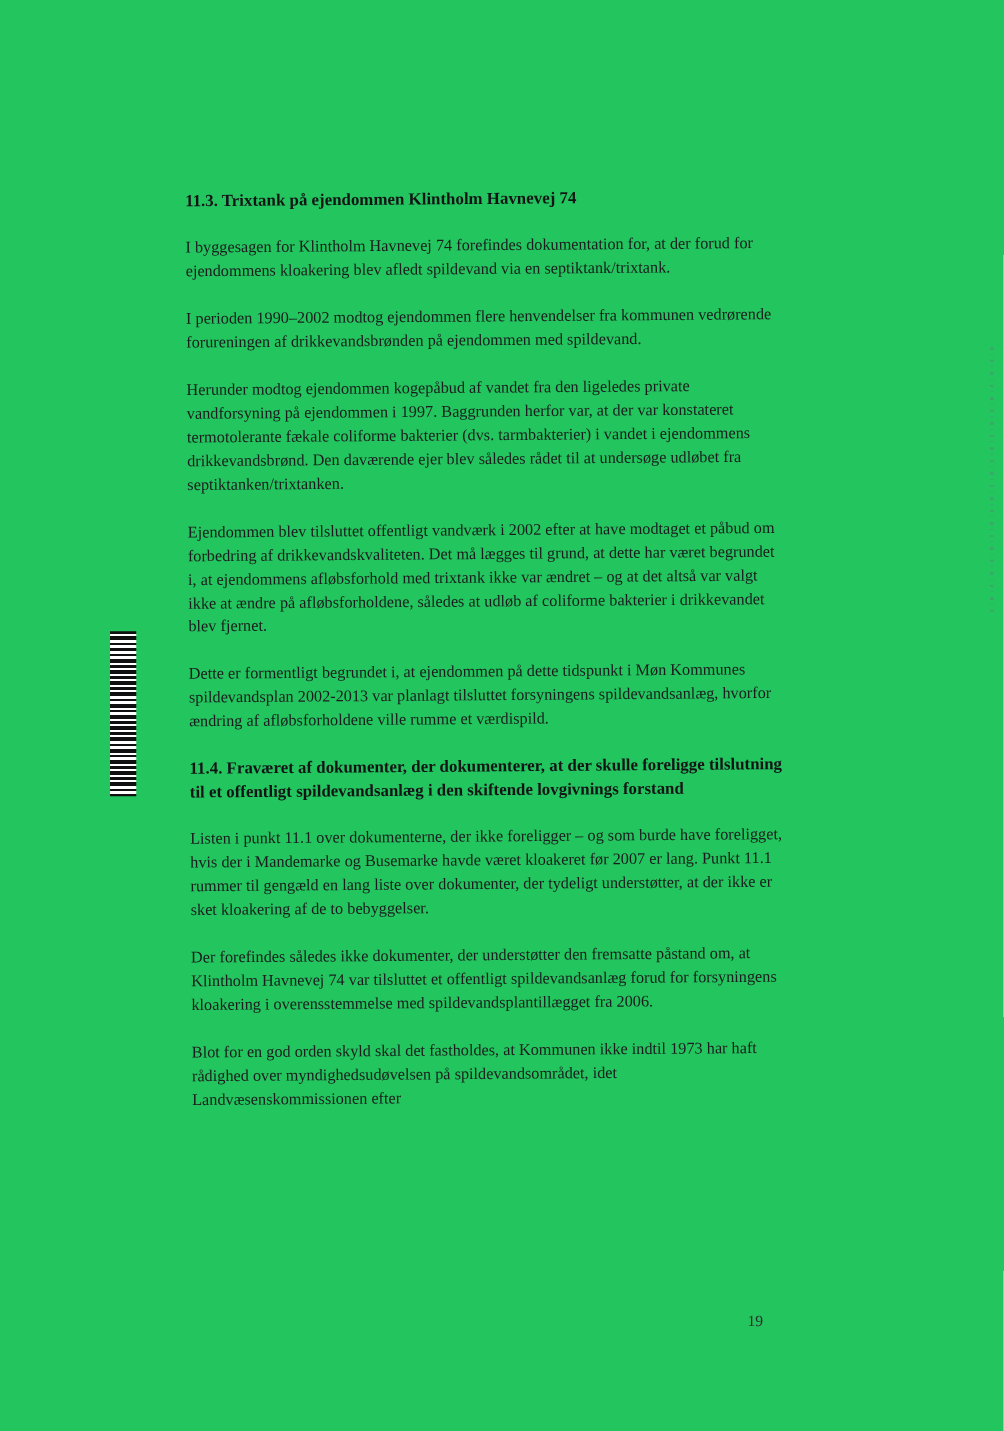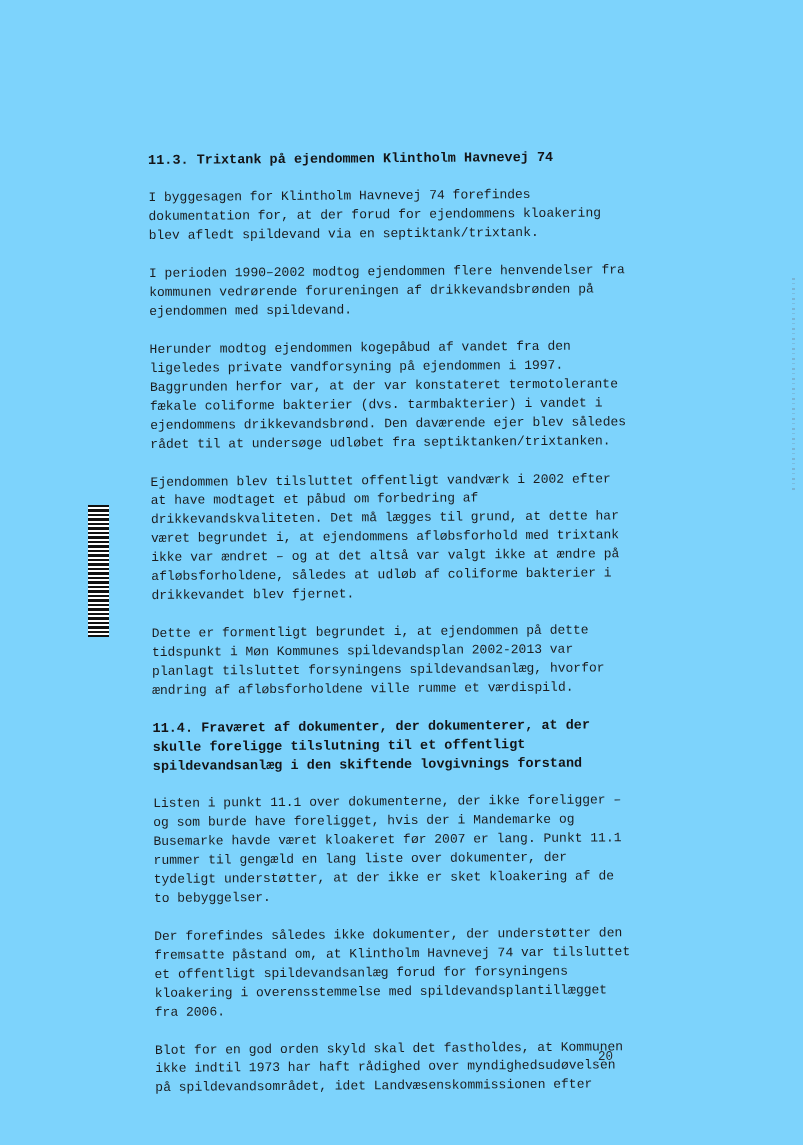--- a/index.html
+++ b/index.html
@@ -4,23 +4,23 @@
 <style>
   html, body {
     margin: 0;
     padding: 0;
     background: #ffffff;
   }
   .page {
     position: relative;
     width: 803px;
     height: 1145px;
-    background: #7dd3fc;
+    background: #22c55e;
     overflow: hidden;
-    font-family: Liberation Mono, monospace;
+    font-family: Liberation Serif, serif;
     color: #1c1c1e;
   }
   
   .content {
     position: absolute;
     left: 148px;
     top: 152px;
     width: 478px;
     transform: rotate(-0.45deg);
     transform-origin: left top;
@@ -100,15 +100,15 @@
     <p>Dette er formentligt begrundet i, at ejendommen på dette tidspunkt i Møn Kommunes spildevandsplan 2002-2013 var planlagt tilsluttet forsyningens spildevandsanlæg, hvorfor ændring af afløbsforholdene ville rumme et værdispild.</p>
 
     <h2 class="second">11.4. Fraværet af dokumenter, der dokumenterer, at der skulle foreligge tilslutning til et offentligt spildevandsanlæg i den skiftende lovgivnings forstand</h2>
 
     <p>Listen i punkt 11.1 over dokumenterne, der ikke foreligger – og som burde have foreligget, hvis der i Mandemarke og Busemarke havde været kloakeret før 2007 er lang. Punkt 11.1 rummer til gengæld en lang liste over dokumenter, der tydeligt understøtter, at der ikke er sket kloakering af de to bebyggelser.</p>
     <p>Der forefindes således ikke dokumenter, der understøtter den fremsatte påstand om, at Klintholm Havnevej 74 var tilsluttet et offentligt spildevandsanlæg forud for forsyningens kloakering i overensstemmelse med spildevandsplantillægget fra 2006.</p>
     <p>Blot for en god orden skyld skal det fastholdes, at Kommunen ikke indtil 1973 har haft rådighed over myndighedsudøvelsen på spildevandsområdet, idet Landvæsenskommissionen efter</p>
 
   </main>
 
-  <div class="page-number">20</div>
+  <div class="page-number">19</div>
 
 </div>
 
 </body></html>

